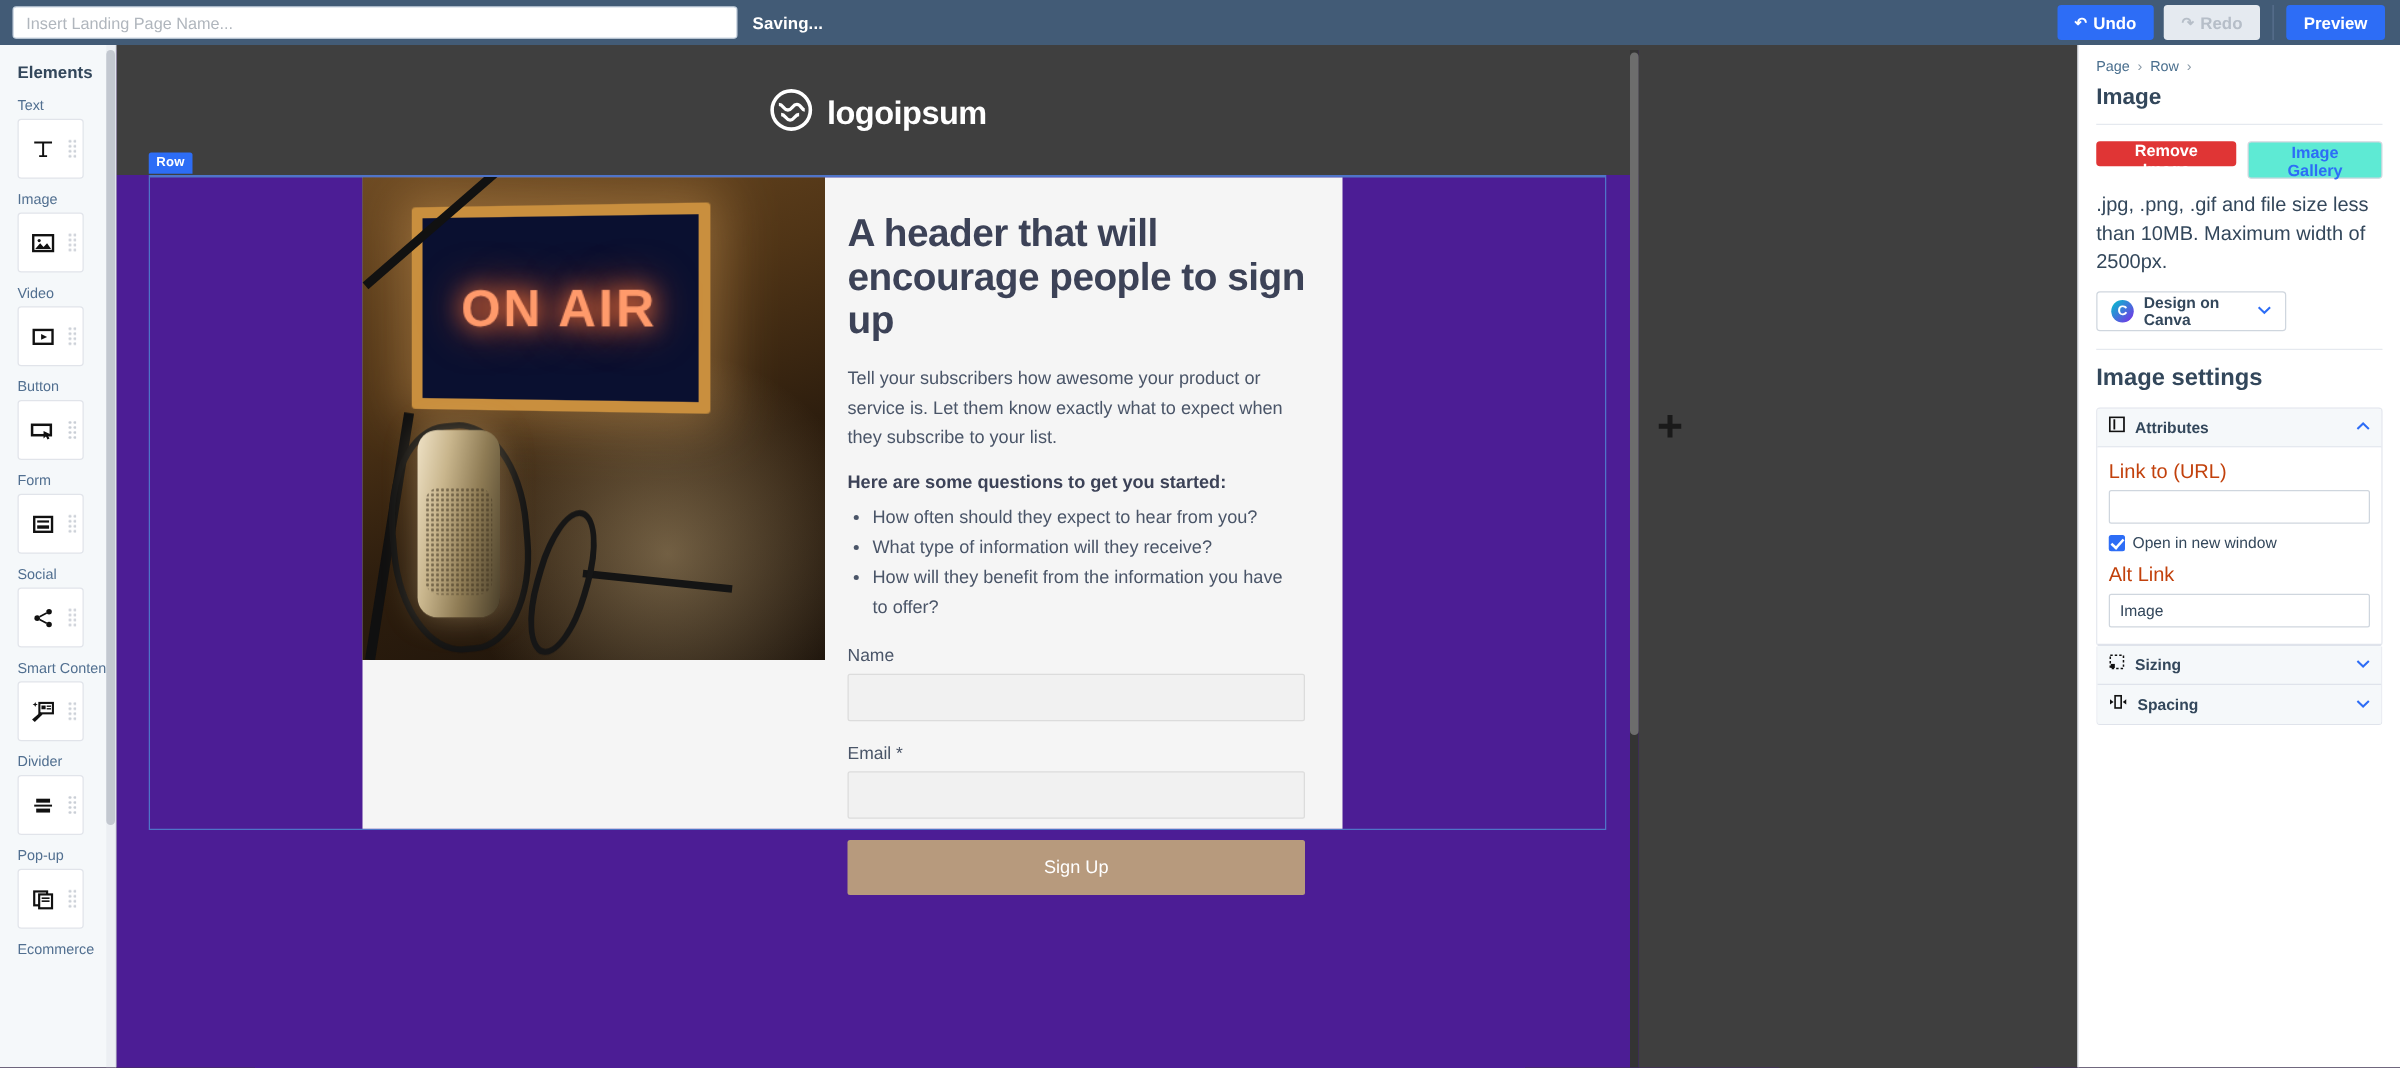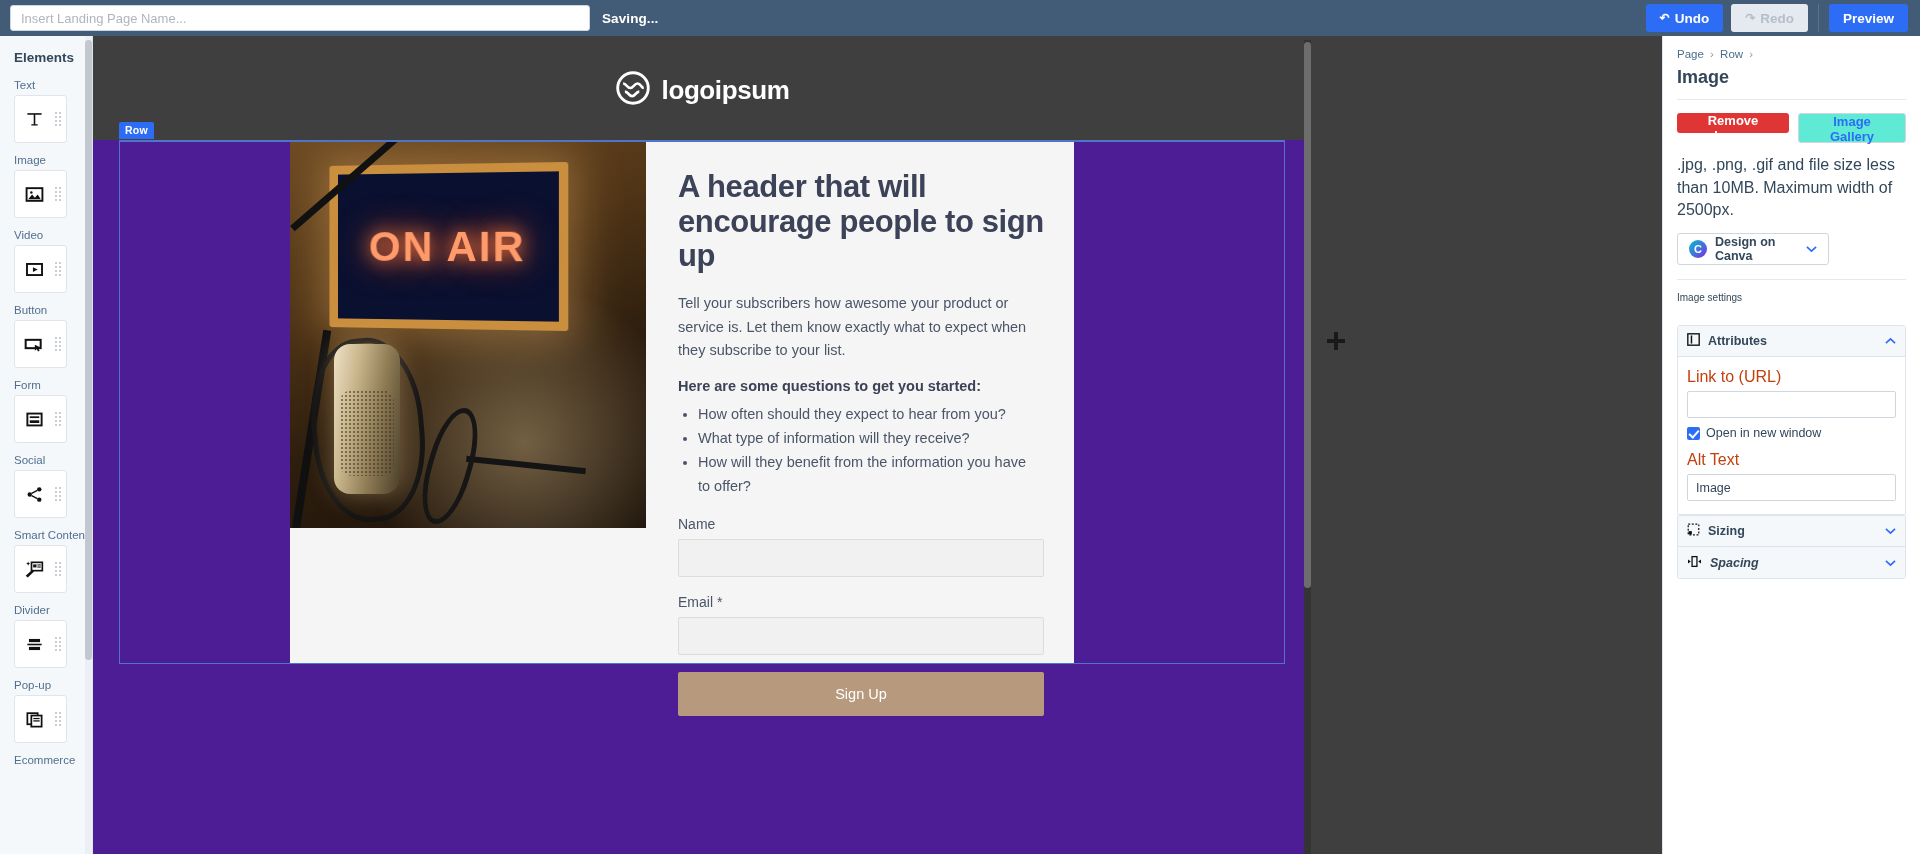--- a/index.html
+++ b/index.html
@@ -151,21 +151,21 @@
   .pop-filter {
     position: absolute; left: 138px; bottom: 2px; width: 44px; height: 120px;
     border: 5px solid #161616; border-radius: 50%/46%;
     transform: rotate(16deg);
   }
   .pop-stem {
     position: absolute; left: 176px; bottom: 60px; width: 120px; height: 6px;
     background: #141414; transform: rotate(6deg);
   }
 
-  .hero-copy { flex: 1; padding: 28px 30px 0 32px; }
+  .hero-copy { flex: 1; padding: 28px 30px 0 18px; }
   .hero-h1 {
     font-size: 31px; line-height: 1.12; color: #3c4257; font-weight: bold;
     letter-spacing: -.4px; margin-bottom: 18px;
   }
   .hero-p { font-size: 14.5px; line-height: 1.62; color: #4a5568; margin-bottom: 15px; }
   .hero-strong { font-size: 14.5px; font-weight: bold; color: #3c4257; margin-bottom: 8px; }
   .hero-ul { margin: 0 4px 18px 20px; }
   .hero-ul li { font-size: 14.5px; line-height: 1.66; color: #4a5568; }
   .fld-label { font-size: 14px; color: #4a5568; margin-bottom: 7px; }
   .fld-input {
@@ -216,28 +216,28 @@
   }
   .canva-dot {
     width: 18px; height: 18px; border-radius: 50%;
     background: linear-gradient(135deg,#00c4cc,#7d2ae8);
     color: #fff; font-size: 11px; font-weight: bold;
     display: flex; align-items: center; justify-content: center;
   }
   .canva-label { font-size: 12.5px; color: #33475b; font-weight: bold; flex: 1; }
   .chev { color: #2d6df6; font-size: 11px; }
   .rp-hr2 { height: 1px; background: #e5e9ef; margin: 14px 0 12px 0; }
-  .rp-sub { font-size: 10px; color: #33475b; font-weight: normal; margin-bottom: 22px; }
+  .rp-sub { font-size: 19px; color: #33475b; font-weight: bold; margin-bottom: 12px; }
 
   .acc { border: 1px solid #dfe3eb; border-radius: 3px; }
   .acc-head {
     display: flex; align-items: center; gap: 8px; height: 31px; padding: 0 9px;
     background: #f5f8fa; cursor: pointer; border-bottom: 1px solid #dfe3eb;
   }
-  .acc-head.last { border-bottom: none; font-style: italic; }
+  .acc-head.last { border-bottom: none; }
   .acc-title { flex: 1; font-size: 12.5px; color: #33475b; font-weight: bold; }
   .acc-chev { color: #2d6df6; font-size: 11px; }
   .acc-body { padding: 11px 9px 13px 9px; background: #fff; border-bottom: 1px solid #dfe3eb; }
   .f-label { font-size: 16px; color: #c2410c; margin-bottom: 5px; }
   .f-input {
     width: 100%; height: 27px; border: 1px solid #cfd6de; border-radius: 2px;
     background: #fff; font-size: 12.5px; color: #33475b; padding: 0 8px;
     font-family: "Liberation Sans", sans-serif;
   }
   .f-input::placeholder { color: #8f9aa5; }
@@ -532,21 +532,21 @@
             </svg>
         </span>
       </div>
       <div class="acc-body">
         <div class="f-label">Link to (URL)</div>
         <input class="f-input" value="" style="">
         <div class="chk-row">
           <span class="chk"></span>
           <span class="chk-label">Open in new window</span>
         </div>
-        <div class="f-label">Alt Text</div>
+        <div class="f-label">Alt Link</div>
         <input class="f-input" value="Image" style="">
       </div>
     </div>
 
     <div class="acc-stack">
       <div class="acc-head">
         <span>
           <svg width="13" height="13" viewBox="0 0 16 16">
               <rect x="1.5" y="1.5" width="13" height="13" fill="none" stroke="#111" stroke-width="1.5" stroke-dasharray="2.4 2"></rect>
               <rect x="2" y="10" width="4" height="4" fill="#111"></rect>

